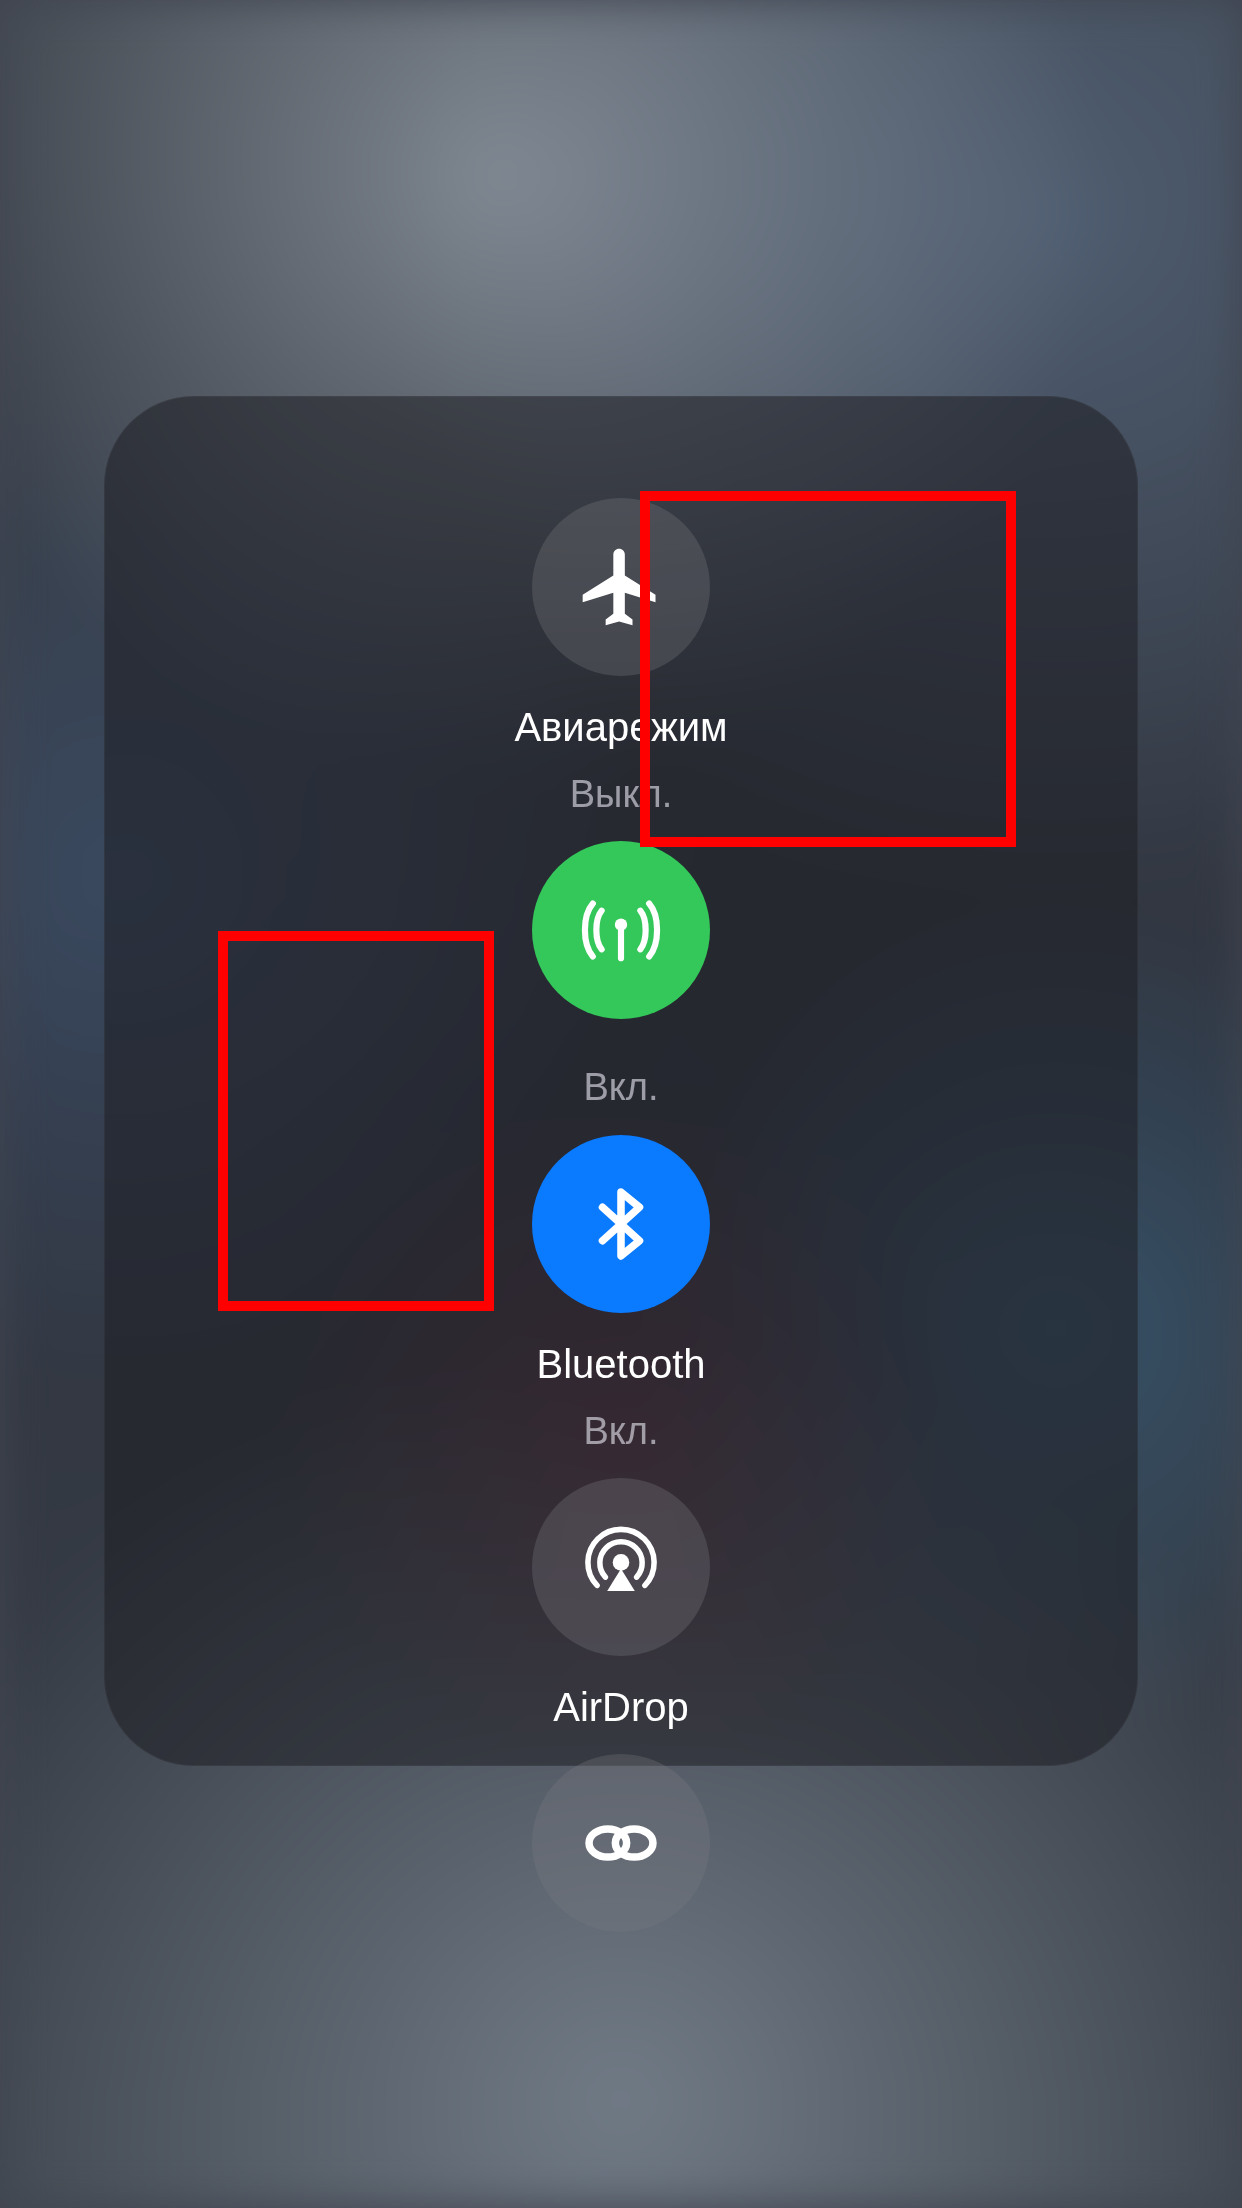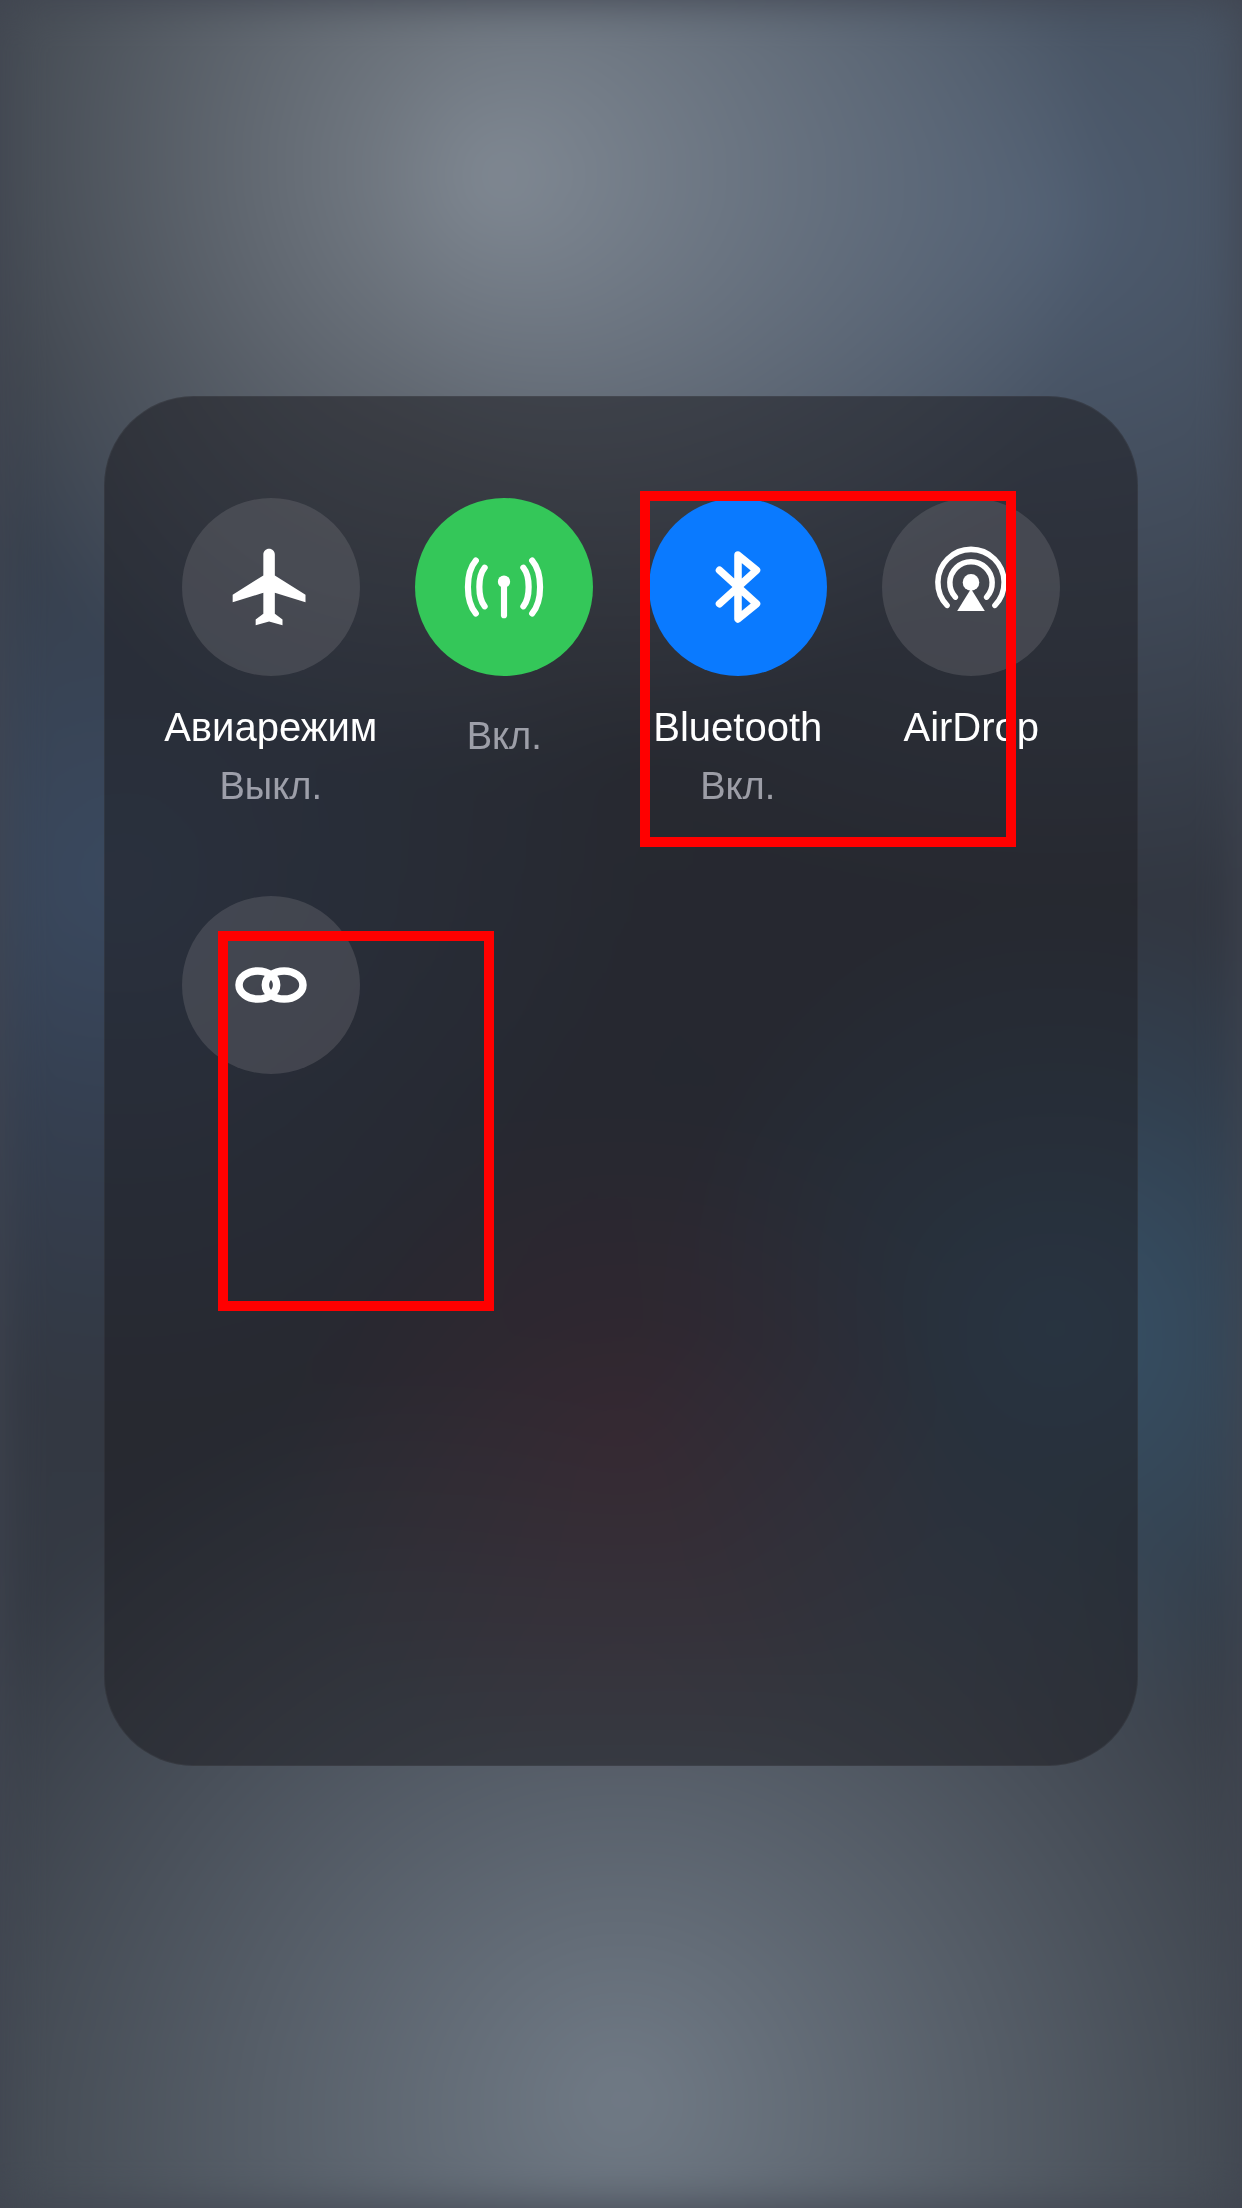--- a/index.html
+++ b/index.html
@@ -35,21 +35,21 @@
       width: 1034px;
       height: 1370px;
       border-radius: 90px;
       background: rgba(30,30,34,0.55);
       box-shadow: inset 0 0 0 1px rgba(255,255,255,0.04);
     }
     .grid {
       position: absolute;
       inset: 0;
       display: grid;
-      grid-template-columns: 1fr 1fr 1fr 1fr;
+      grid-template-columns: 1fr;
       grid-template-rows: 1fr 1fr 1fr;
       padding: 80px 50px 95px 50px;
     }
     .tile {
       display: flex;
       flex-direction: column;
       align-items: center;
       justify-content: flex-start;
       padding-top: 22px;
       position: relative;
@@ -77,21 +77,21 @@
       font-size: 40px;
       font-weight: 400;
       text-align: center;
       line-height: 1.25;
     }
     .sublabel {
       color: rgba(235,235,245,0.6);
       font-size: 38px;
       font-weight: 400;
       line-height: 1.3;
-      margin-top: 10px;
+      margin-top: 18px;
     }
     .highlight {
       position: absolute;
       border: 10px solid #FF0000;
       pointer-events: none;
     }
     .highlight.cellular {
       left: 536px;
       top: 95px;
       width: 376px;

